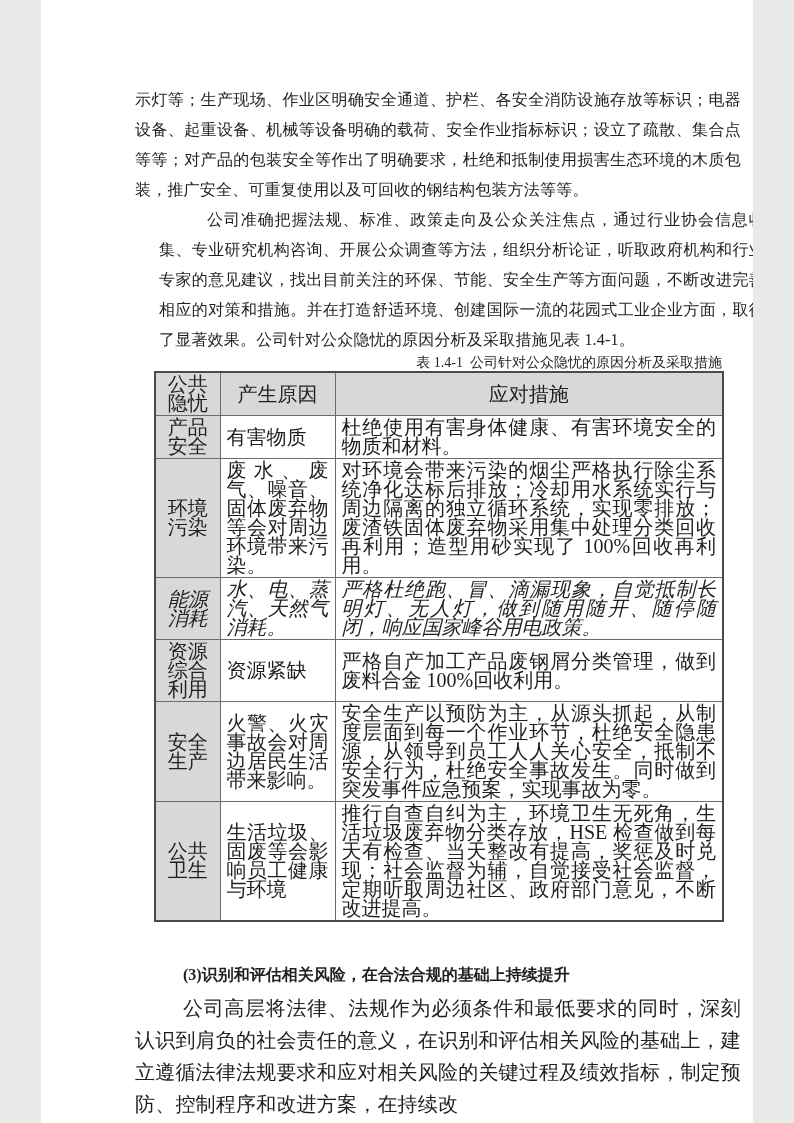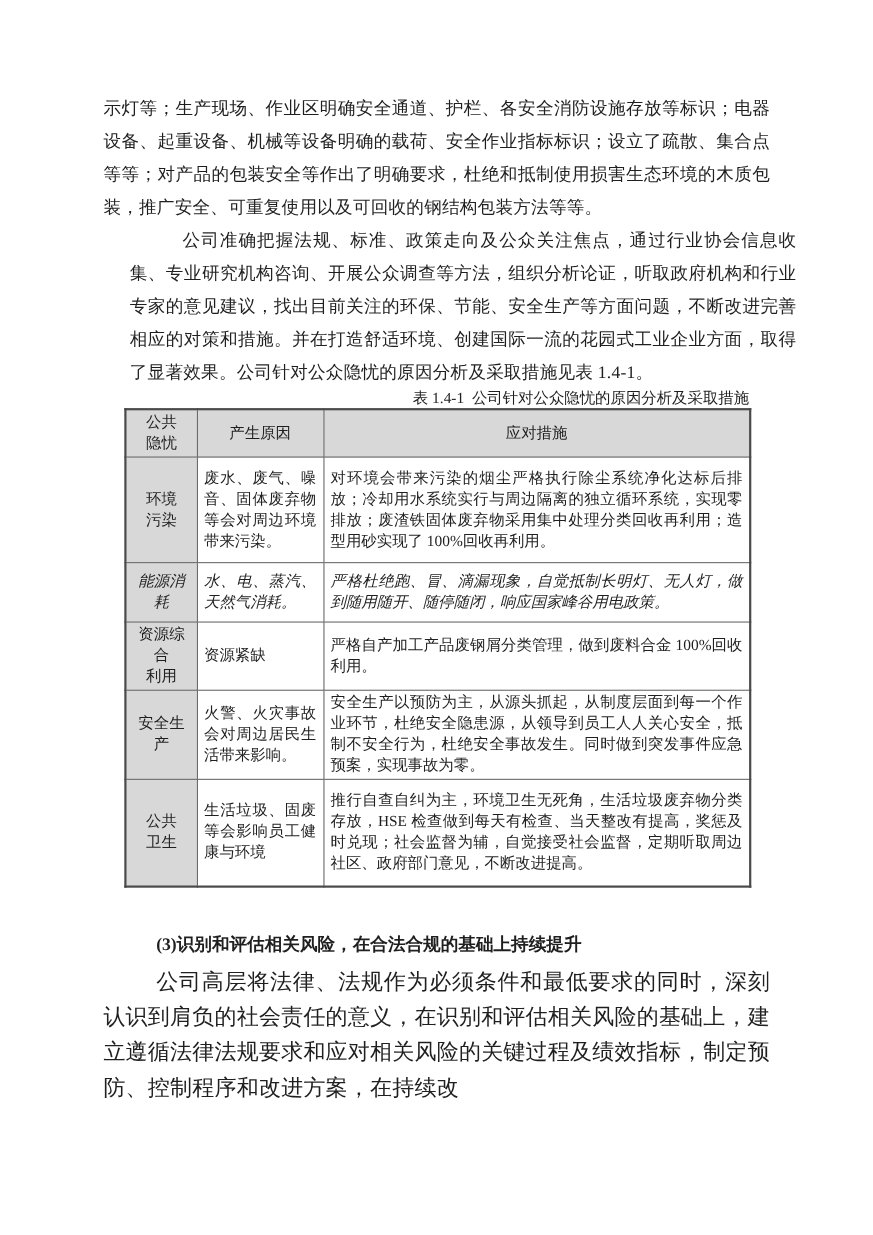--- a/index.html
+++ b/index.html
@@ -1,18 +1,18 @@
 <!DOCTYPE html>
 <html><head>
 <meta charset="utf-8">
 <style>
   html, body { margin: 0; padding: 0; background: #e9e9e9; }
   .page {
     position: relative;
-    width: 794px;
+    width: 712px;
     height: 1123px;
     margin: 0 auto;
     background: #ffffff;
     font-family: "Liberation Serif", "DejaVu Serif", serif;
     color: #1f1f1f;
     box-sizing: border-box;
     padding: 85px 92px 0 94px;
     overflow: hidden;
   }
   .body-text {
@@ -32,21 +32,21 @@
     width: 568px;
     margin: 0 0 1px 19px;
     white-space: pre;
   }
   table.concern-table {
     border-collapse: collapse;
     table-layout: fixed;
     width: 568px;
     margin-left: 19px;
     border: 2px solid #4a4a4a;
-    font-size: 14px;
+    font-size: 20px;
     line-height: 19px;
   }
   table.concern-table td, table.concern-table th {
     border: 1px solid #6b6b6b;
     vertical-align: middle;
     padding: 2px 6px;
     font-weight: normal;
     box-sizing: border-box;
   }
   th.hdr {
@@ -108,20 +108,25 @@
       <col style="width:115px">
       <col style="width:388px">
     </colgroup>
     <tbody>
       <tr class="hdr-row">
         <th class="hdr">公共
 隐忧</th>
         <th class="hdr">产生原因</th>
         <th class="hdr">应对措施</th>
       </tr>
+      <tr class="row-0">
+        <td class="concern-cell">产品安全</td>
+        <td class="cause-cell">有害物质</td>
+        <td class="measure-cell">杜绝使用有害身体健康、有害环境安全的物质和材料。</td>
+      </tr>
       <tr class="row-1">
         <td class="concern-cell">环境
 污染</td>
         <td class="cause-cell">废水、废气、噪音、固体废弃物等会对周边环境带来污染。</td>
         <td class="measure-cell">对环境会带来污染的烟尘严格执行除尘系统净化达标后排放；冷却用水系统实行与周边隔离的独立循环系统，实现零排放；废渣铁固体废弃物采用集中处理分类回收再利用；造型用砂实现了 100%回收再利用。</td>
       </tr>
       <tr class="row-2">
         <td class="concern-cell">能源消耗</td>
         <td class="cause-cell">水、电、蒸汽、天然气消耗。</td>
         <td class="measure-cell">严格杜绝跑、冒、滴漏现象，自觉抵制长明灯、无人灯，做到随用随开、随停随闭，响应国家峰谷用电政策。</td>

